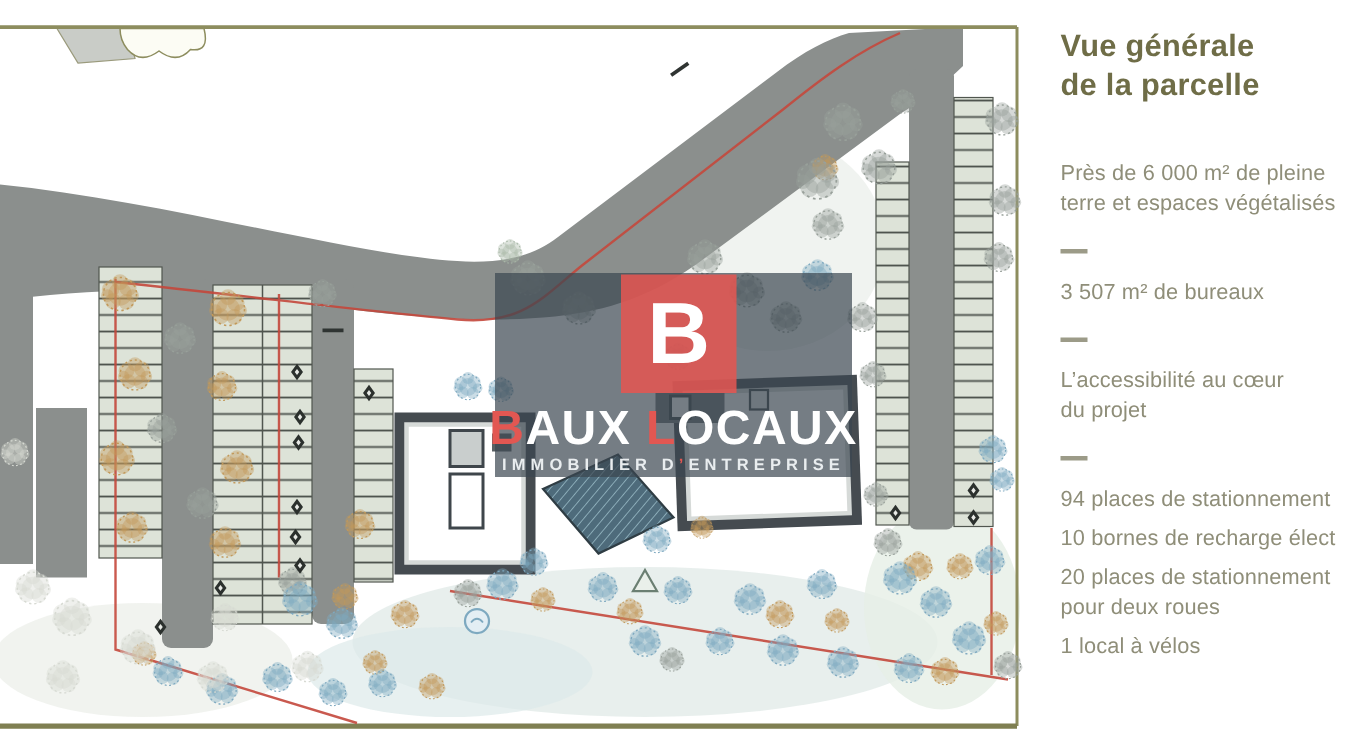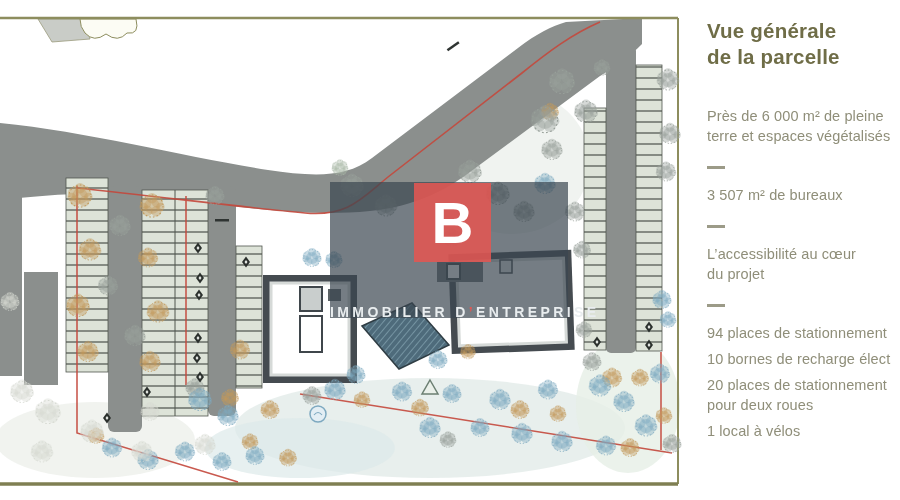--- a/index.html
+++ b/index.html
@@ -13,21 +13,21 @@
   #wm{position:absolute; left:330px; top:182px; width:238px; height:136px;
       background:rgba(58,70,80,0.70);}
   #wm-square{position:absolute; left:84px; top:1px; width:77px; height:79px;
       background:rgba(226,87,82,0.88); color:#ffffff; text-align:center;
       font-size:58px; font-weight:bold; line-height:79px;}
   #wm-brand{position:absolute; left:-4px; right:-4px; top:87px; text-align:center;
       font-size:32px; font-weight:bold; letter-spacing:1px; line-height:1;
       color:#ffffff; white-space:nowrap;}
   #wm-brand .red, #wm-tagline .red{color:#e25752;}
   #wm-tagline{position:absolute; left:0; right:0; top:122px; text-align:center;
-      font-size:14px; font-weight:bold; letter-spacing:3.4px; color:#e9edef;
+      font-size:11px; font-weight:bold; letter-spacing:3.4px; color:#e9edef;
       white-space:nowrap;}
 
   
   #panel{position:absolute; left:707px; top:18px; width:196px; color:#8f8e79;}
   #panel h1{margin:0 0 36px 0; font-size:20.5px; line-height:26px; font-weight:bold;
       color:#6f6d47; white-space:pre-line; letter-spacing:0.2px;}
   .p-text{font-size:14.5px; line-height:20px; margin:0 0 6px 0; white-space:pre-line;
       letter-spacing:0.1px;}
   .p-text.nowrap{white-space:nowrap;}
   .p-divider{width:18px; height:3px; background:#9c9b88; margin:20px 0 16px 0;}
@@ -1130,20 +1130,21 @@
           <path d="M0,-5.5 L4,0 L0,5.5 L-4,0 Z" fill="#2b302d"></path>
           <path d="M0,-2 L1.5,0 L0,2 L-1.5,0 Z" fill="#e8eae6"></path>
         </g>
       </g>
   </svg>
 
   <div id="wm">
     <div id="wm-square">
       <span>B</span>
     </div>
+    <div id="wm-brand"><span class="red">B</span><span>AUX</span><span> </span><span class="red">L</span><span>OCAUX</span></div>
     <div id="wm-tagline"><span>IMMOBILIER D</span><span class="red">’</span><span>ENTREPRISE</span></div>
   </div>
 
   <div id="panel">
     <h1>Vue générale
 de la parcelle</h1>
     <div id="panel-items">
         <div class="p-text">Près de 6 000 m² de pleine
 terre et espaces végétalisés</div>
         <div class="p-divider"></div>

